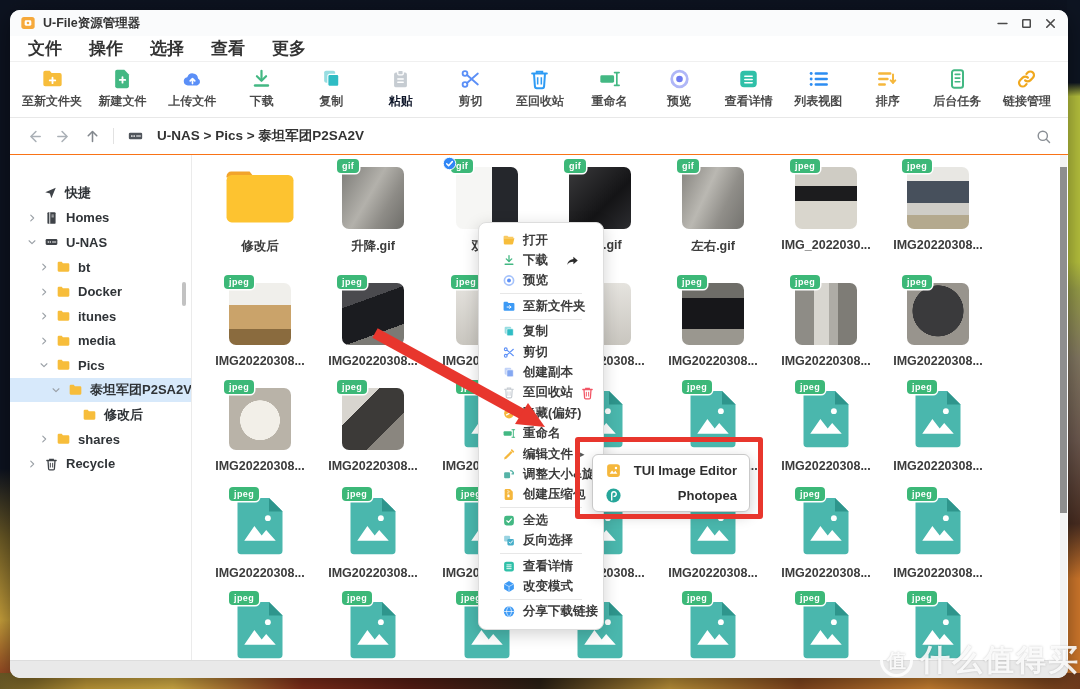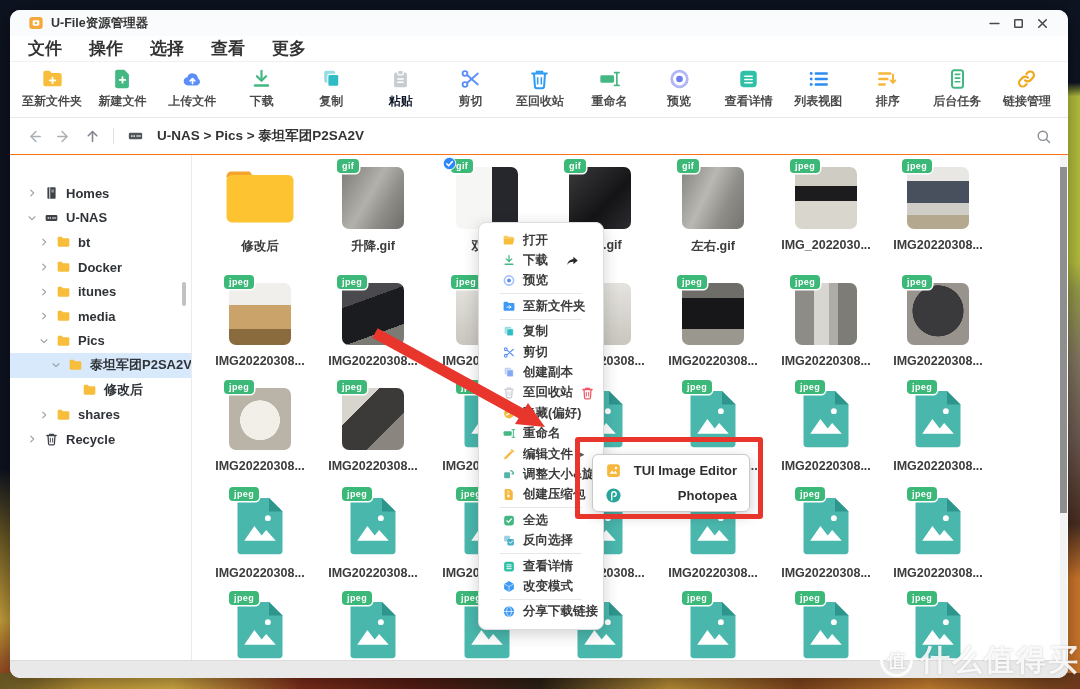--- a/index.html
+++ b/index.html
@@ -7,21 +7,21 @@
   #stage{position:relative;width:1080px;height:689px;overflow:hidden;background:linear-gradient(180deg,#0d1320,#1b2233);}
   
   .desk-bottom{position:absolute;left:0;bottom:0;width:100%;height:16px;
     background:linear-gradient(90deg,#6b5a26 0%,#caa23c 8%,#e0b84a 16%,#86301c 28%,#5c1f16 38%,#2e2317 50%,#c79a3c 62%,#8a4a20 74%,#d78a35 86%,#703a1c 100%);}
   .desk-right{position:absolute;right:0;top:0;width:13px;height:100%;
     background:linear-gradient(180deg,#0e1522 0%,#0e1522 12%,#b9c43e 14%,#b9c43e 38%,#9aa04a 42%,#857a64 52%,#6e5a50 64%,#4a2e22 76%,#d2792c 84%,#d2792c 100%);}
   .desk-left{position:absolute;left:0;top:0;width:11px;height:100%;
     background:linear-gradient(180deg,#0d1320 0%,#0d1320 68%,#6b5a26 78%,#caa23c 90%,#86301c 100%);}
   
   #win{position:absolute;left:10px;top:10px;width:1058px;height:668px;background:#fff;border-radius:10px;overflow:hidden;box-shadow:0 6px 24px rgba(0,0,0,.45);}
-  .titlebar{position:absolute;left:0;top:0;right:0;height:26px;background:#fafbfc;display:flex;align-items:center;padding:0 18px;}
+  .titlebar{position:absolute;left:0;top:0;right:0;height:26px;background:#fafbfc;display:flex;align-items:center;padding:0 10px;}
   .applogo{width:16px;height:16px;margin-right:7px;}
   .apptitle{font-size:12.5px;font-weight:600;color:#333;}
   .wctrls{margin-left:auto;display:flex;gap:9px;}
   .wc{width:15px;height:15px;color:#4a4a4a;cursor:pointer;}
   .menubar{position:absolute;left:0;top:26px;right:0;height:26px;background:#fff;display:flex;align-items:center;gap:27px;padding-left:18px;border-bottom:1px solid #f0f0f0;}
   .menu-item{font-size:17px;font-weight:600;color:#333;cursor:pointer;}
   .toolbar{position:absolute;left:0;top:52px;right:0;height:56px;background:#fff;display:flex;justify-content:space-between;padding:6px 12px 0 12px;border-bottom:1px solid #e8e8e8;}
   .tbtn{display:flex;flex-direction:column;align-items:center;gap:3px;min-width:58px;cursor:pointer;}
   .tbi{width:25px;height:22px;}
   .tbl{font-size:12px;font-weight:600;color:#4a4a4a;white-space:nowrap;}
@@ -348,20 +348,29 @@
       <span class="ic searchic">
           <svg viewBox="0 0 24 24">
             <circle cx="11" cy="11" r="6.5" fill="none" stroke="currentColor" stroke-width="2"></circle>
             <path d="M16 16l4.5 4.5" stroke="currentColor" stroke-width="2" stroke-linecap="round"></path>
           </svg>
         </span>
     </div>
 
     <div class="sidebar">
 
+        <div class="srow ind0">
+
+          <span class="ic sic" style="color: rgb(63, 67, 72);">
+            <svg viewBox="0 0 24 24">
+              <path d="M3 10.5L21 3l-7.5 18-2.5-8z" fill="currentColor"></path>
+            </svg>
+          </span>
+          <span class="slbl">快捷</span>
+        </div>
 
         <div class="srow ind1">
           <span class="ic chev">
             <svg viewBox="0 0 24 24">
               <path d="M9 5l7 7-7 7" fill="none" stroke="currentColor" stroke-width="2.6" stroke-linecap="round" stroke-linejoin="round"></path>
             </svg>
           </span>
           <span class="ic sic" style="color: rgb(63, 67, 72);">
             <svg viewBox="0 0 24 24">
               <path d="M5 4a2 2 0 012-2h10a2 2 0 012 2v16a2 2 0 01-2 2H7a2 2 0 01-2-2z" fill="currentColor"></path>

